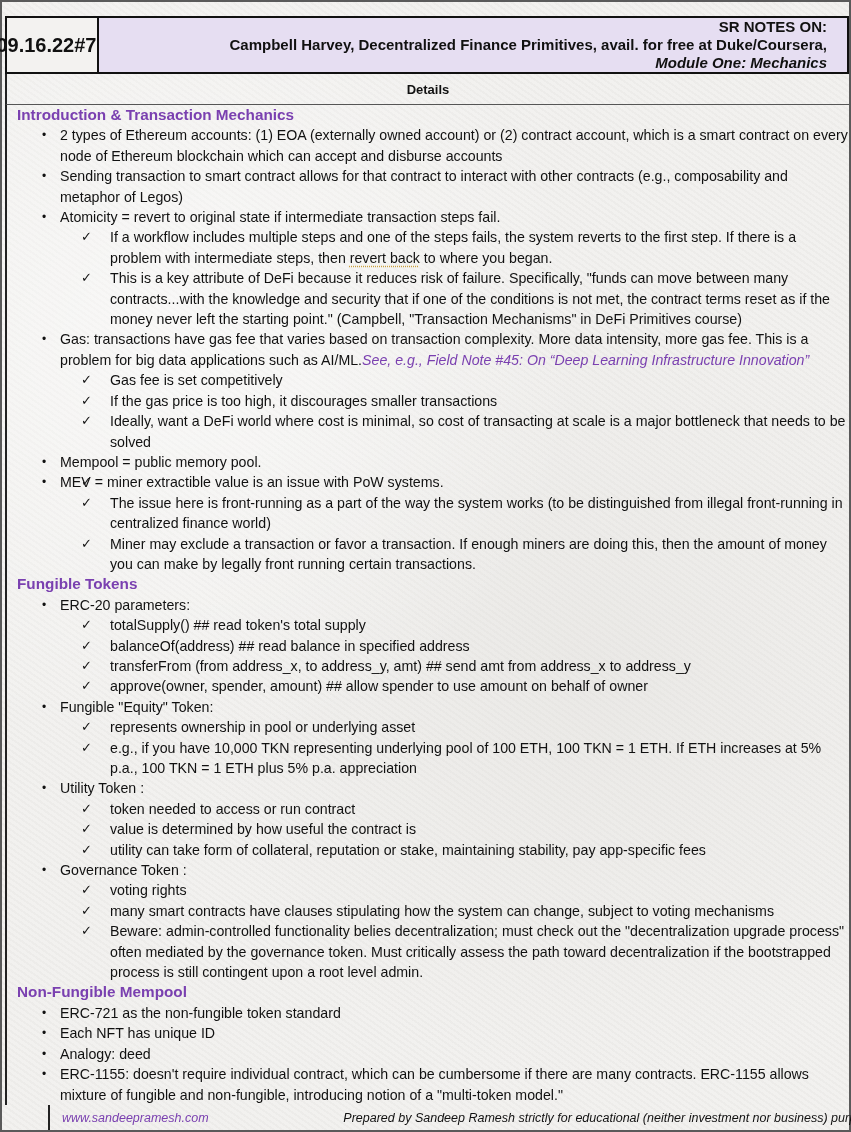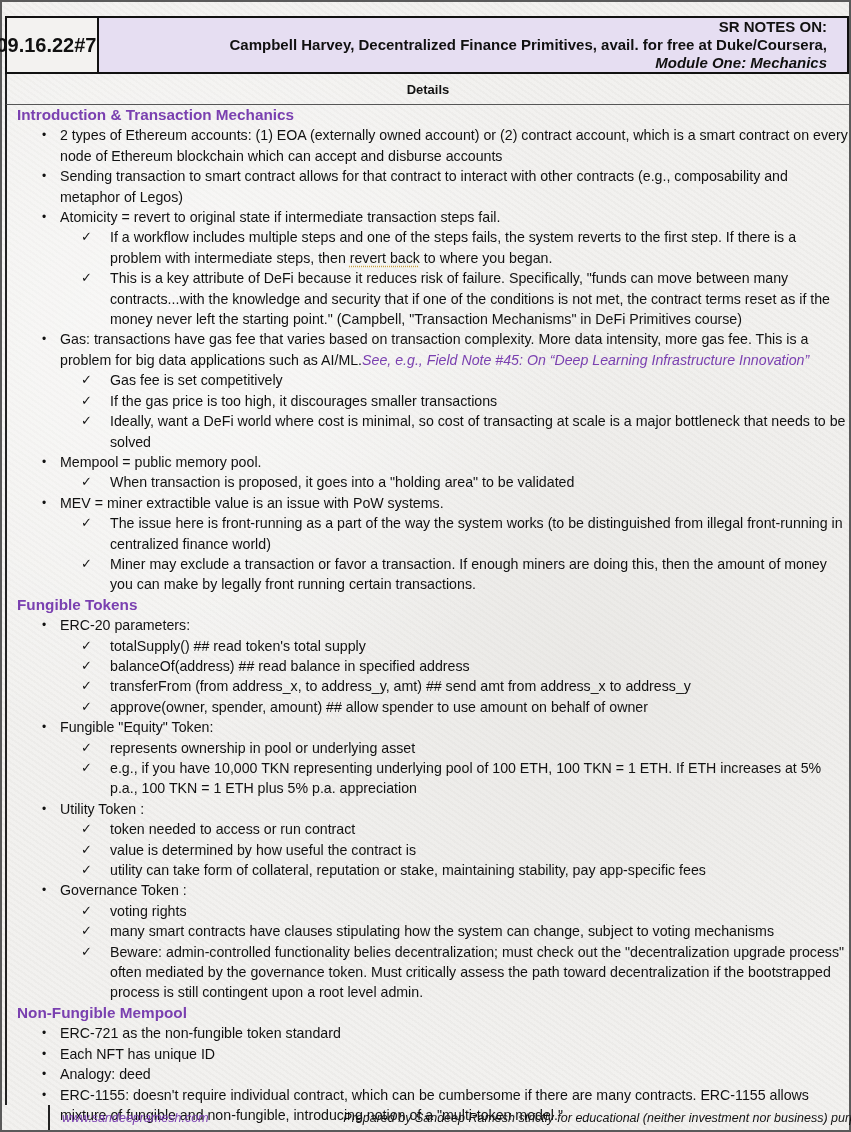--- a/index.html
+++ b/index.html
@@ -96,21 +96,21 @@
         <li><span>Atomicity = revert to original state if intermediate transaction steps fail.</span><ul class="checks">
             <li><span class="check">✓</span><span>If a workflow includes multiple steps and one of the steps fails, the system reverts to the first step.  If there is a problem with intermediate steps, then </span><span class="dotted">revert back</span><span> to where you began.</span></li>
             <li><span class="check">✓</span><span>This is a key attribute of DeFi because it reduces risk of failure.  Specifically, "funds can move between many contracts...with the knowledge and security that if one of the conditions is not met, the contract terms reset as if the money never left the starting point." (Campbell, "Transaction Mechanisms" in DeFi Primitives course)</span></li>
           </ul></li>
         <li><span>Gas: transactions have gas fee that varies based on transaction complexity.  More data intensity, more gas fee.  This is a problem for big data applications such as AI/ML.</span><span class="ref">See, e.g., Field Note #45: On “Deep Learning Infrastructure Innovation”</span><ul class="checks">
             <li><span class="check">✓</span><span>Gas fee is set competitively</span></li>
             <li><span class="check">✓</span><span>If the gas price is too high, it discourages smaller transactions</span></li>
             <li><span class="check">✓</span><span>Ideally, want a DeFi world where cost is minimal, so cost of transacting at scale is a major bottleneck that needs to be solved</span></li>
           </ul></li>
         <li><span>Mempool = public memory pool.</span><ul class="checks">
-            <li><span class="check">✓</span><span>When transaction is proposed, it goes into a "holding area" to be validated</span></li>
+            <li><span class="check">✓</span></li>
           </ul></li>
         <li><span>MEV = miner extractible value is an issue with PoW systems.</span><ul class="checks">
             <li><span class="check">✓</span><span>The issue here is front-running as a part of the way the system works (to be distinguished from illegal front-running in centralized finance world)</span></li>
             <li><span class="check">✓</span><span>Miner may exclude a transaction or favor a transaction.  If enough miners are doing this, then the amount of money you can make by legally front running certain transactions.</span></li>
           </ul></li>
       </ul>
       <div class="section-title">Fungible Tokens</div>
       <ul class="bullets">
         <li><span>ERC-20 parameters:</span><ul class="checks">
             <li><span class="check">✓</span><span>totalSupply() ## read token's total supply</span></li>

